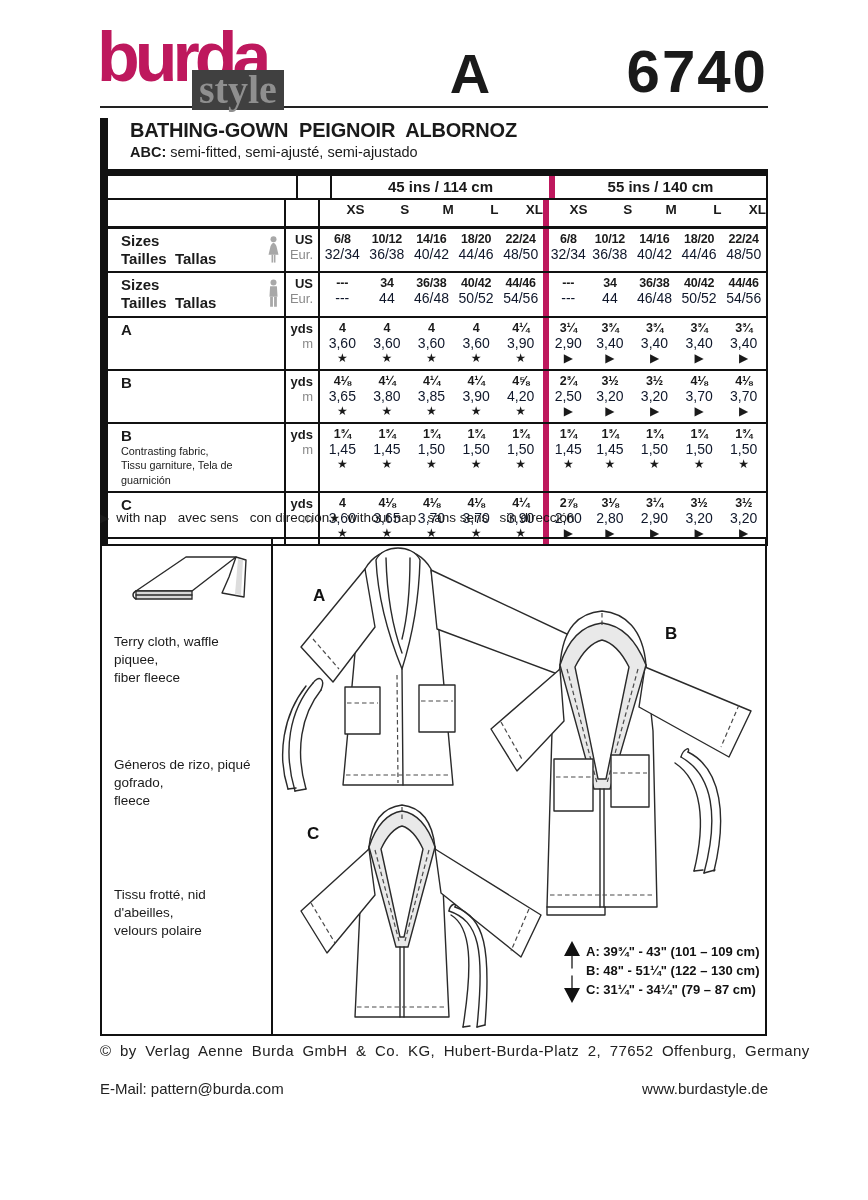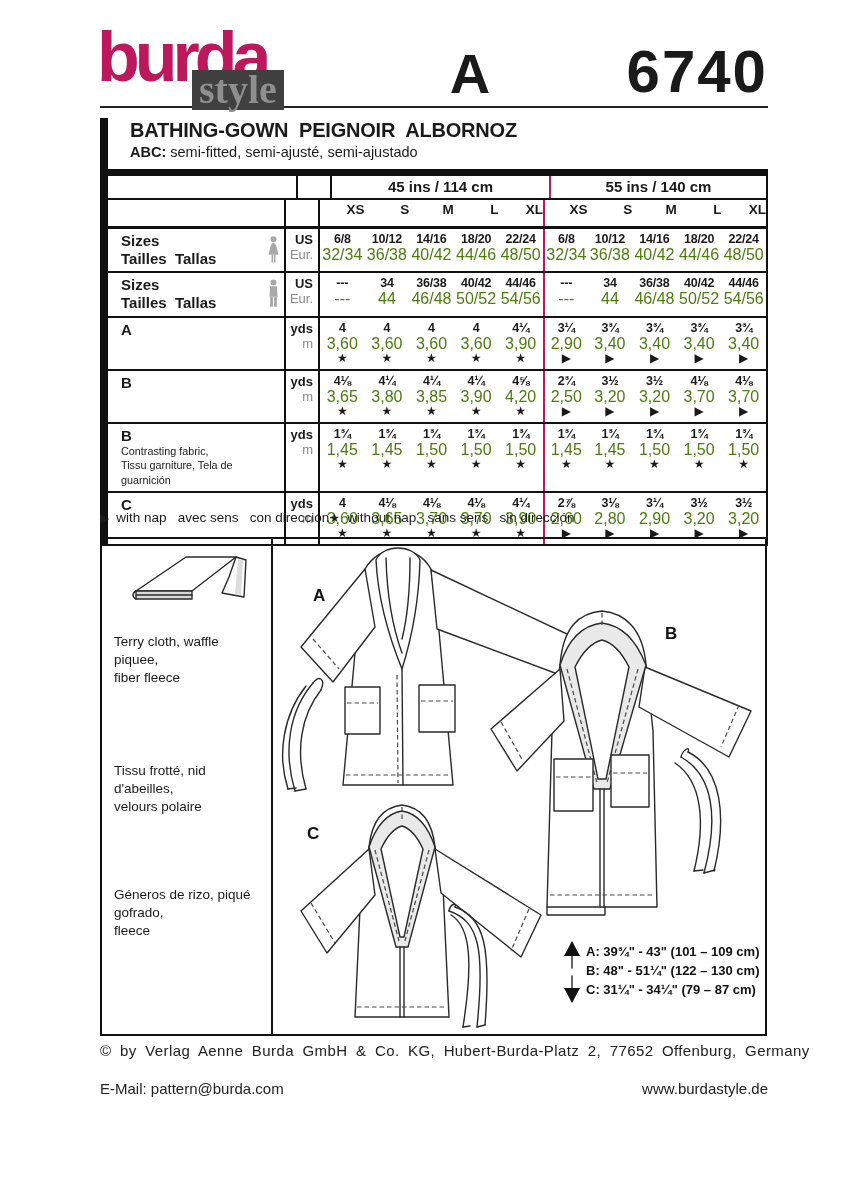--- a/index.html
+++ b/index.html
@@ -22,34 +22,34 @@
   .title-sub .rest{margin-left:4px;}
 
   .size-table{border-top:7px solid #111;border-right:2.2px solid #111;border-bottom:2.5px solid #111;}
   .trow{display:grid;grid-template-columns:150px 26px 36px repeat(10,1fr);}
   .gh-row{border-bottom:2px solid #111;padding-left:12px;}
   .sl-row{border-bottom:3px solid #111;}
   .data-row{border-bottom:2.2px solid #111;}
   .data-row.last{border-bottom:none;}
   .cell{min-width:0;}
   .c-unit{border-left:2px solid #111;border-right:2px solid #111;}
-  .c-g2{border-left:2px solid #be185d;}
+  .c-g2{border-left:6px solid #be185d;}
   .ghead{grid-column:span 5;text-align:center;font-weight:bold;font-size:15px;padding:2px 0 3px;}
   .sl{text-align:right;font-weight:bold;font-size:13.5px;padding:2px 0 9px;}
   .data-row .cell{padding-top:3px;padding-bottom:4px;}
   .lab{padding-left:13px;}
   .lab-main{font-weight:bold;font-size:15px;line-height:1.18;white-space:pre;}
   .lab-sub{font-size:10.8px;line-height:1.3;}
   .ico{display:flex;align-items:center;justify-content:flex-end;padding-right:3px;}
   .unit{text-align:right;padding-right:5px;}
   .u-top{font-weight:bold;font-size:13px;line-height:15px;}
   .u-bot{color:#8a8a8a;font-size:13px;line-height:15px;}
   .data{text-align:center;}
   .v-top{font-weight:bold;font-size:12.5px;line-height:15px;letter-spacing:-0.2px;}
-  .v-bot{color:#4d7c0f;font-size:16px;line-height:15px;}
+  .v-bot{color:#0f172a;font-size:14px;line-height:15px;}
   .v-sym{font-size:12px;line-height:13px;margin-top:1px;}
 
   
   .legend{position:absolute;left:100px;top:510px;width:668px;display:flex;justify-content:flex-start;font-size:13.5px;}
   .legend span{white-space:pre;}
   .lg-sym{font-size:12px;margin-right:7px;}
 
   
   .draw-box{position:absolute;left:100px;top:537px;width:663px;height:495px;border:2.5px solid #111;display:grid;grid-template-columns:171px 1fr;}
   .fab-col{border-right:2px solid #111;padding:6px 8px 0 12px;}
@@ -494,27 +494,27 @@
           <path class="ln" d="M14,48 L70,48"></path>
           <path class="ln" d="M14,44 C10,46 10,50 14,52"></path>
           <path class="fl" d="M114,10 L124,13 L122,50 L100,46 L107,30 Z"></path>
           <path d="M116,12 L121,13 L119,48 L113,47 Z" fill="#dddddd"></path>
         </svg>
       </div>
       <div class="fab-text ft-1">
         <div>Terry cloth, waffle piquee,</div>
           <div>fiber fleece</div>
       </div>
+      <div class="fab-text ft-3">
+        <div>Géneros de rizo, piqué gofrado,</div>
+          <div>fleece</div>
+      </div>
       <div class="fab-text ft-2">
         <div>Tissu frotté, nid d'abeilles,</div>
           <div>velours polaire</div>
-      </div>
-      <div class="fab-text ft-3">
-        <div>Géneros de rizo, piqué gofrado,</div>
-          <div>fleece</div>
       </div>
     </div>
 
     <div class="sketch-pane">
       <svg class="main" width="488" height="490" viewBox="0 0 488 490">
 
         <g>
           <path class="fl" d="M92,30 C100,16 112,11 125,10 C138,11 150,16 158,30 L166,92 L180,246 L70,246 L84,92 Z"></path>
           <path class="fl" d="M158,31 L330,112 L314,146 L164,90 Z"></path>
           <path class="fl" d="M92,30 L28,108 L60,143 L102,88 Z"></path>

